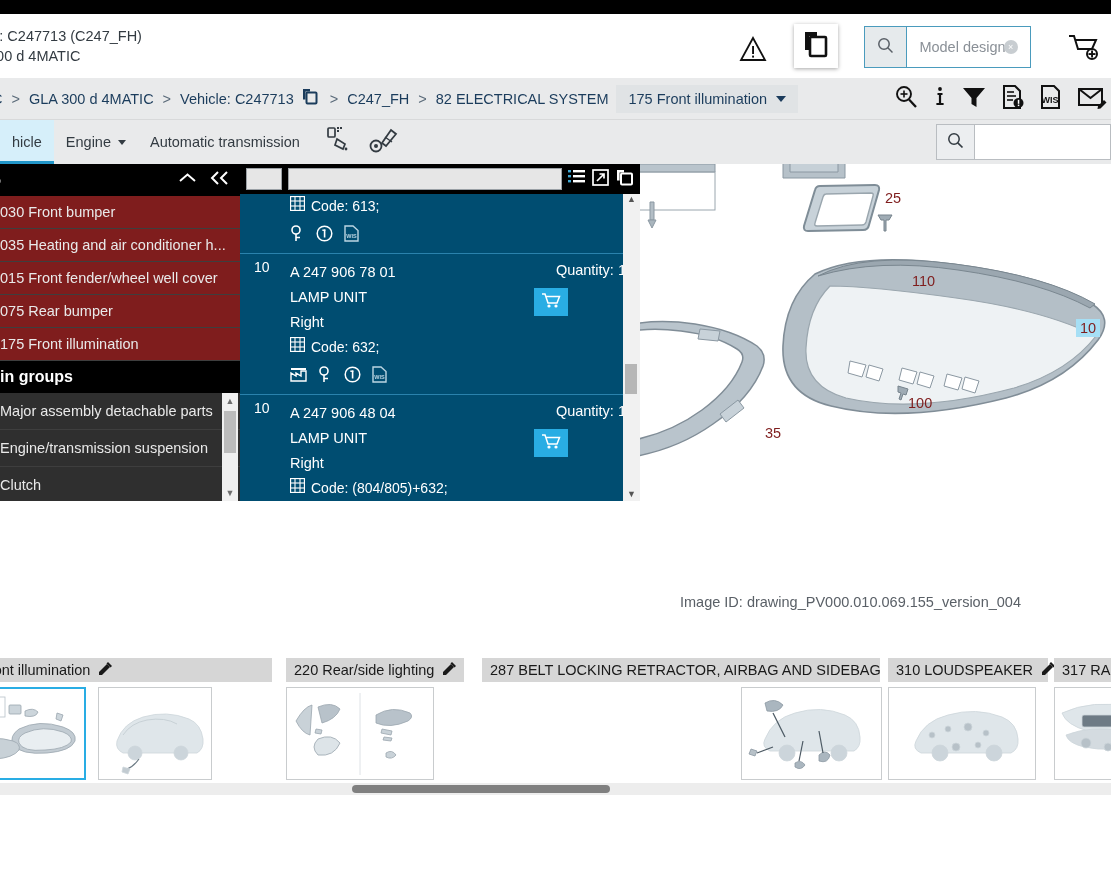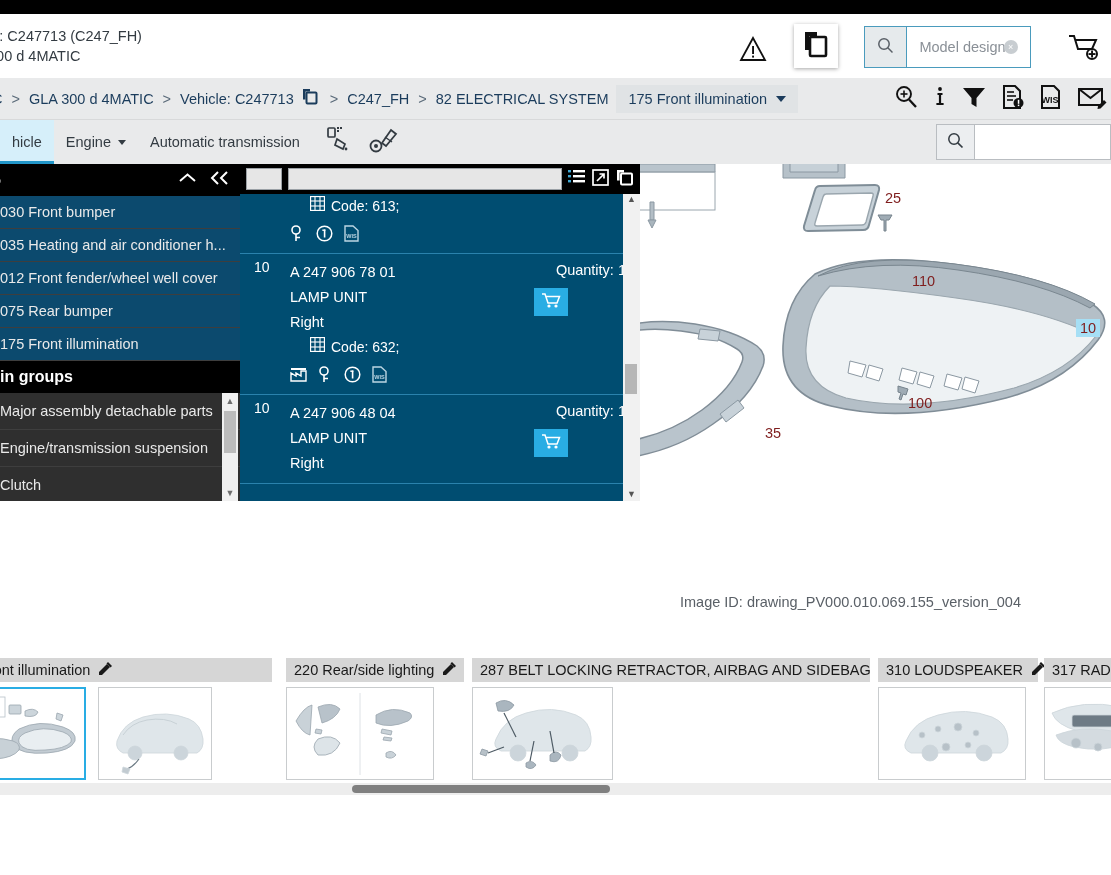--- a/index.html
+++ b/index.html
@@ -89,21 +89,21 @@
     align-self: center; margin-right: 0px; border: 1px solid #b9bdc1; background: #fff;
     width: 175px;
   }
   .ts-btn { width: 38px; background: #eceef0; border-right: 1px solid #b9bdc1; display: flex; align-items: center; justify-content: center; }
   .ts-inp { flex: 1; background: #fff; }
 
   
   .main { display: flex; height: 337px; position: relative; }
 
   
-  .sidebar { width: 240px; background: #0c4a6e; position: relative; display: flex; flex-direction: column; }
+  .sidebar { width: 240px; background: #7f1d1d; position: relative; display: flex; flex-direction: column; }
   .sb-head {
     height: 32px; background: #000; color: #fff; display: flex; align-items: center;
     justify-content: space-between; padding: 0 10px 0 0; font-size: 16px; font-weight: bold;
   }
   .sb-title { margin-left: -8px; }
   .sb-headicons { display: flex; align-items: center; gap: 12px; color: #fff; }
   .sb-item {
     padding: 7px 8px 7px 0; font-size: 14.5px; color: #e9e9e9;
     border-bottom: 1px solid #3e3e3e; line-height: 18px;
   }
@@ -134,21 +134,21 @@
   .parts-body { flex: 1; position: relative; overflow: hidden; background: #004d71; }
   .prow { padding: 5px 14px 7px 14px; border-bottom: 1px solid #2a82ad; color: #ffffff; }
   .prow.cut-top { padding-top: 0; }
   .prow-grid { display: flex; }
   .pcol-num { width: 36px; font-size: 14px; }
   .pcol-main { flex: 1; }
   .pcol-qty { text-align: right; width: 92px; }
   .ppart { font-size: 14.5px; line-height: 26px; }
   .pname { font-size: 14.5px; line-height: 25px; }
   .pside { font-size: 14.5px; line-height: 25px; }
-  .pcode { font-size: 14px; line-height: 25px; display: flex; align-items: center; gap: 6px; margin-left: 20px; }
+  .pcode { font-size: 14px; line-height: 25px; display: flex; align-items: center; gap: 6px; }
   .pqty { font-size: 14.5px; line-height: 22px; }
   .cartbtn {
     width: 34px; height: 28px; background: #29ade4; display: flex; align-items: center;
     justify-content: center; margin-top: 7px;
   }
   .picons { display: flex; align-items: center; gap: 11px; margin-top: 6px; }
   .parts-scroll { position: absolute; right: 0; top: 0; bottom: 0; width: 17px; background: #f1f1f1; }
   .ps-arrow { width: 100%; text-align: center; font-size: 9px; color: #555; }
   .ps-thumb { position: absolute; left: 2px; top: 170px; width: 12px; height: 30px; background: #b6b6b6; }
 
@@ -367,21 +367,21 @@
           <svg width="21" height="16" viewBox="0 0 21 16">
               <path d="M9 2 L3 8 L9 14" fill="none" stroke="#fff" stroke-width="2"></path>
               <path d="M18 2 L12 8 L18 14" fill="none" stroke="#fff" stroke-width="2"></path>
             </svg>
         </span>
       </span>
     </div>
 
     <div class="sb-item">030 Front bumper</div>
     <div class="sb-item">035 Heating and air conditioner h...</div>
-    <div class="sb-item">012 Front fender/wheel well cover</div>
+    <div class="sb-item">015 Front fender/wheel well cover</div>
     <div class="sb-item">075 Rear bumper</div>
     <div class="sb-item">175 Front illumination</div>
 
     <div class="sb-sub">in groups</div>
 
     <div class="sb-list">
       <div class="sb-item2">Major assembly detachable parts</div>
       <div class="sb-item2">Engine/transmission suspension</div>
       <div class="sb-item2">Clutch</div>
       <div class="sb-scroll">
@@ -528,20 +528,32 @@
         </div>
       </div>
 
       <div class="prow">
         <div class="prow-grid">
           <div class="pcol-num">10</div>
           <div class="pcol-main">
             <div class="ppart">A 247 906 48 04</div>
             <div class="pname">LAMP UNIT</div>
             <div class="pside">Right</div>
+            <div class="pcode">
+              <span>
+                <svg width="15" height="15" viewBox="0 0 15 15">
+                    <rect x="0.5" y="0.5" width="14" height="14" fill="none" stroke="#fff" stroke-width="1.3"></rect>
+                    <line x1="5" y1="0.5" x2="5" y2="14.5" stroke="#fff" stroke-width="1.1"></line>
+                    <line x1="10" y1="0.5" x2="10" y2="14.5" stroke="#fff" stroke-width="1.1"></line>
+                    <line x1="0.5" y1="5" x2="14.5" y2="5" stroke="#fff" stroke-width="1.1"></line>
+                    <line x1="0.5" y1="10" x2="14.5" y2="10" stroke="#fff" stroke-width="1.1"></line>
+                  </svg>
+              </span>
+              <span>Code: (804/805)+632;</span>
+            </div>
           </div>
           <div class="pcol-qty">
             <div class="pqty">Quantity: 1</div>
             <div class="cartbtn">
               <span>
                 <svg width="20" height="17" viewBox="0 0 20 17">
                     <path d="M1 2 h3 l3 9 h9 l2.5 -6.5 h-13.5" fill="none" stroke="#fff" stroke-width="1.5"></path>
                     <circle cx="8" cy="14" r="1.6" fill="#fff"></circle>
                     <circle cx="15" cy="14" r="1.6" fill="#fff"></circle>
                   </svg>
@@ -676,21 +688,21 @@
           <path d="M88 24 q16 -10 34 -2 q4 4 -2 8 q-18 8 -32 2 Z" fill="#b8c2ca"></path>
           <path d="M94 38 l10 2 l-1 4 l-10 -2 Z"></path>
           <path d="M96 46 l8 1 l-1 3 l-8 -1 Z"></path>
           <path d="M98 62 q6 -4 10 2 q-4 5 -10 2 Z"></path>
         </g>
           </svg>
       </div>
     </div>
   </div>
 
-  <div class="grp" style="margin-left:6px;">
+  <div class="grp" style="margin-left:16px;align-items:flex-end;">
     <div class="grp-head" style="width:400px;">
       <span>287 BELT LOCKING RETRACTOR, AIRBAG AND SIDEBAG</span>
       <span>
         <svg width="15" height="15" viewBox="0 0 15 15">
             <path d="M1 11 L9 3 L12 6 L4 14 L1 14 Z" fill="#1a1a1a"></path>
             <path d="M10 1 L14 5 L12.5 6.5 L8.5 2.5 Z" fill="#1a1a1a"></path>
           </svg>
       </span>
     </div>
     <div class="grp-body">

